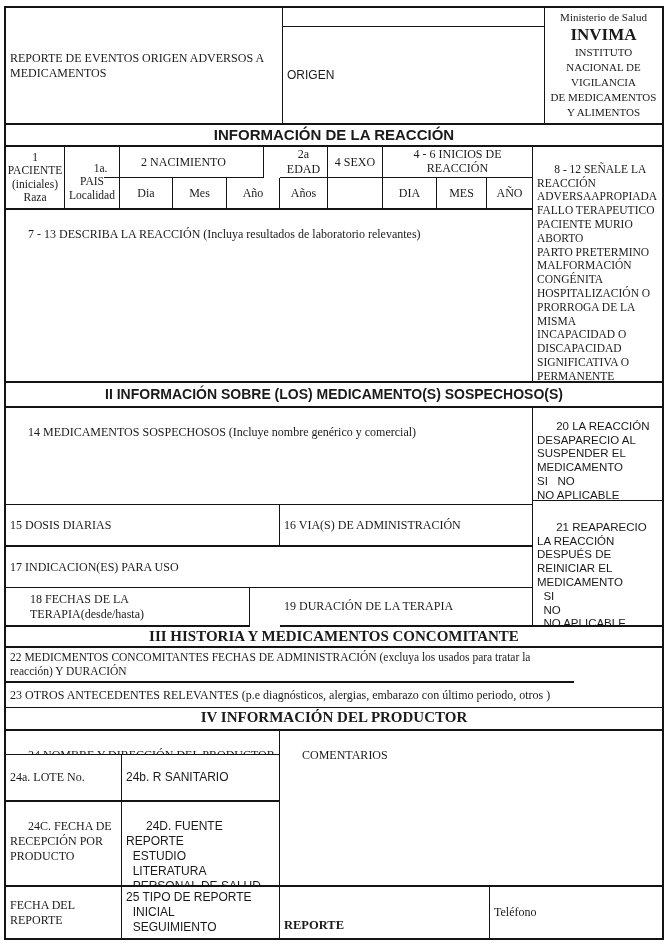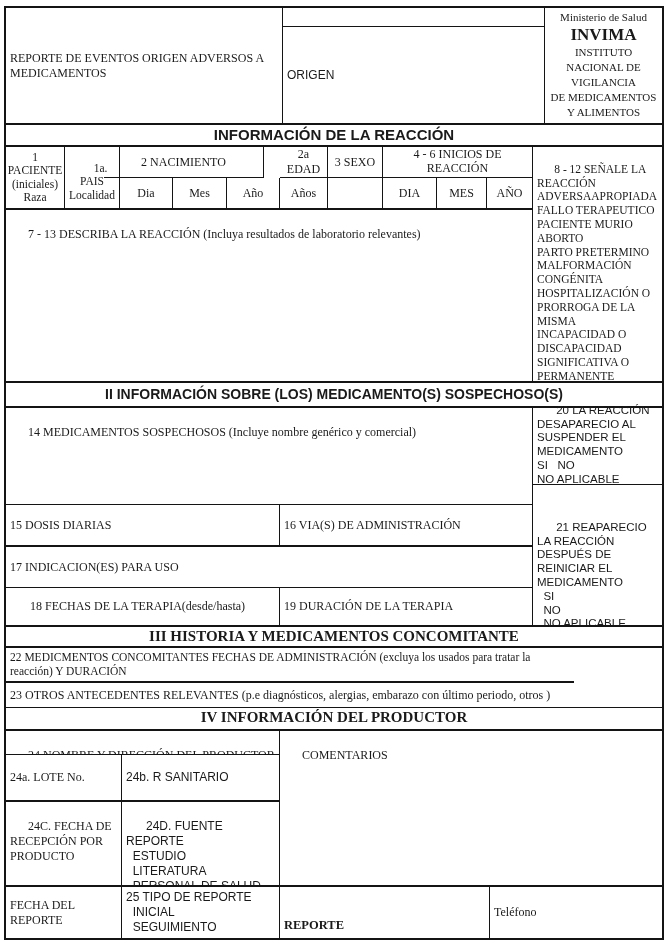--- a/index.html
+++ b/index.html
@@ -68,21 +68,21 @@
       <span>1a. PAIS
 Localidad</span>
     </div>
     <div class="cell ctr" style="left:98px;top:139px;width:160px;height:31px;">
       <span>2 NACIMIENTO</span>
     </div>
     <div class="cell ctr" style="left:274px;top:139px;width:48px;height:31px;">
       <span>2a EDAD</span>
     </div>
     <div class="cell ctr" style="left:322px;top:139px;width:55px;height:31px;">
-      <span>3 SEXO</span>
+      <span>4 SEXO</span>
     </div>
     <div class="cell ctr tight" style="left:377px;top:139px;width:150px;height:31px;">
       <span>4 - 6 INICIOS DE REACCIÓN</span>
     </div>
 
     <div class="cell tB ctr" style="left:114px;top:170px;width:53px;height:32px;">
       <span>Dia</span>
     </div>
     <div class="cell tB ctr" style="left:167px;top:170px;width:54px;height:32px;">
       <span>Mes</span>
@@ -120,21 +120,21 @@
       <span>7 - 13 DESCRIBA LA REACCIÓN (Incluya resultados de laboratorio relevantes)</span>
     </div>
 
     <div class="cell noR tB band band-sans" style="left:0;top:375px;width:656px;height:25px;font-size:14px;">
       <span>II INFORMACIÓN SOBRE (LOS) MEDICAMENTO(S) SOSPECHOSO(S)</span>
     </div>
 
     <div class="cell" style="left:0;top:400px;width:527px;height:97px;">
       <span>14 MEDICAMENTOS SOSPECHOSOS (Incluye nombre genérico y comercial)</span>
     </div>
-    <div class="cell noR sans fs115" style="left:527px;top:380px;width:129px;height:97px;">
+    <div class="cell noR sans fs115" style="left:527px;top:396px;width:129px;height:97px;">
       <span>20 LA REACCIÓN DESAPARECIO AL SUSPENDER EL MEDICAMENTO
 SI   NO
 NO APLICABLE</span>
     </div>
 
     <div class="cell tB vctr" style="left:0;top:497px;width:274px;height:42px;">
       <span>15 DOSIS DIARIAS</span>
     </div>
     <div class="cell tB vctr" style="left:274px;top:497px;width:253px;height:42px;text-align:center;">
       <span>16 VIA(S) DE ADMINISTRACIÓN</span>
@@ -143,21 +143,21 @@
       <span>21 REAPARECIO LA REACCIÓN DESPUÉS DE REINICIAR EL MEDICAMENTO
   SI
   NO
   NO APLICABLE</span>
     </div>
 
     <div class="cell vctr" style="left:0;top:539px;width:527px;height:41px;">
       <span>17 INDICACION(ES) PARA USO</span>
     </div>
 
-    <div class="cell tB vctr" style="left:0;top:580px;width:274px;height:39px;padding-left:24px;">
+    <div class="cell tB vctr" style="left:0;top:580px;width:244px;height:39px;padding-left:24px;">
       <span>18 FECHAS DE LA TERAPIA(desde/hasta)</span>
     </div>
     <div class="cell tB vctr" style="left:274px;top:580px;width:253px;height:39px;">
       <span>19 DURACIÓN DE LA TERAPIA</span>
     </div>
 
     <div class="cell noR tB band band-serif" style="left:0;top:619px;width:656px;height:21px;">
       <span>III HISTORIA Y MEDICAMENTOS CONCOMITANTE</span>
     </div>
 

